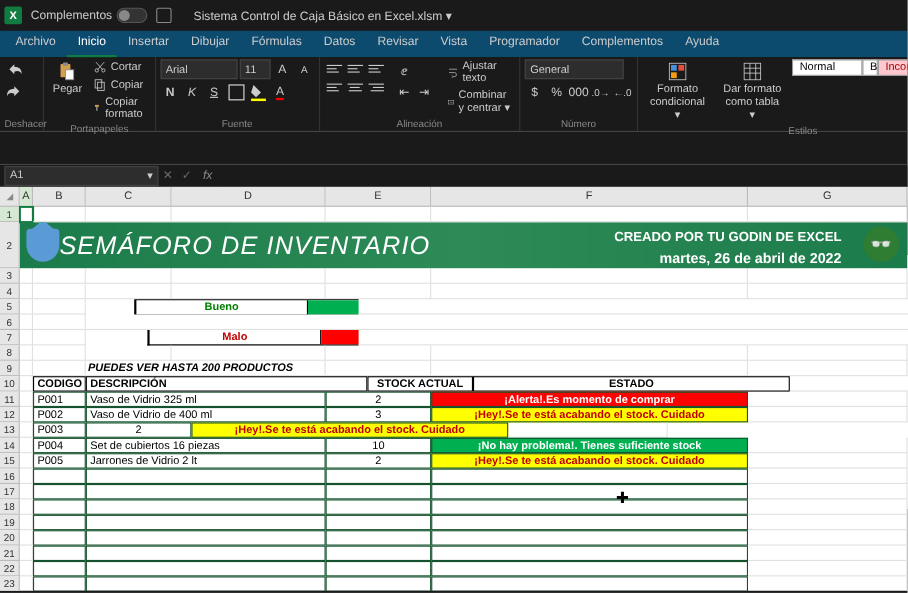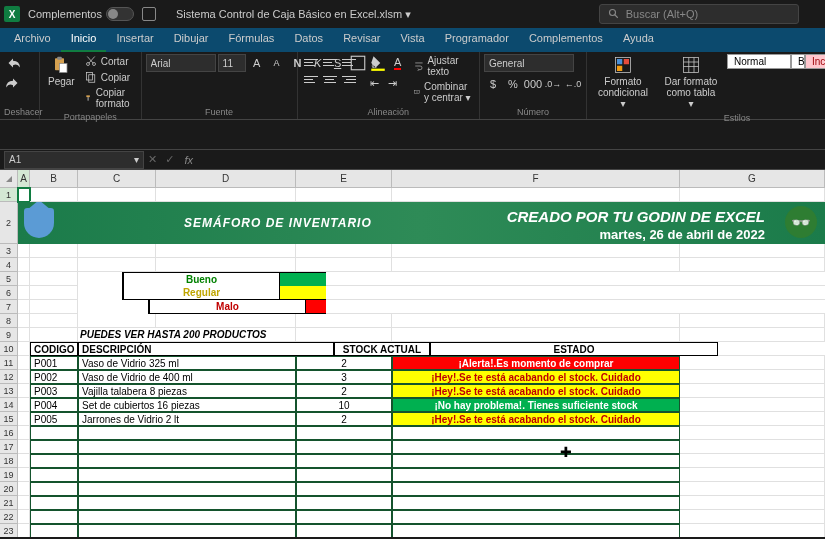--- a/index.html
+++ b/index.html
@@ -80,22 +80,22 @@
 .cC { width: 78px; min-width: 78px; }
 .cD { width: 140px; min-width: 140px; }
 .cE { width: 96px; min-width: 96px; }
 .cF { width: 288px; min-width: 288px; }
 .cG { width: 145px; min-width: 145px; }
 
 
 .banner { background: linear-gradient(90deg, #1b7b4a, #2e8b57, #1b7b4a); color: #fff; height: 42px; display: flex; align-items: center; width: 100%; position: relative; }
 .home-icon { width: 30px; height: 30px; background: #5b9bd5; border-radius: 4px 4px 18px 18px; margin-left: 6px; position: relative; }
 .home-icon::before { content: ""; position: absolute; top: -8px; left: 3px; border-left: 12px solid transparent; border-right: 12px solid transparent; border-bottom: 10px solid #5b9bd5; }
-.banner-title { font-size: 12px; font-weight: bold; font-style: italic; margin-left: 130px; letter-spacing: 1px; }
-.banner-credit { position: absolute; right: 60px; top: 6px; font-size: 15px; font-weight: bold; font-style: italic; }
+.banner-title { font-size: 23px; font-weight: normal; font-style: italic; letter-spacing: 1px; }
+.banner-credit { position: absolute; right: 60px; top: 6px; font-size: 12px; font-weight: bold; }
 .banner-date { position: absolute; right: 60px; bottom: 2px; font-size: 13px; font-weight: bold; }
 .face-icon { position: absolute; right: 8px; top: 4px; width: 32px; height: 32px; background: #2e7d32; border-radius: 50%; display: flex; align-items: center; justify-content: center; }
 .face-icon::before { content: "👓"; font-size: 16px; filter: grayscale(1) brightness(2); }
 .legend-row { display: flex; }
 .legend-label { width: 156px; text-align: center; font-size: 10px; font-weight: bold; padding: 1px 0; border-right: 1px solid #000; }
 .legend-color { width: 92px; }
 .lg-green { color: #008000; } .lc-green { background: #00b050; }
 .lg-yellow { color: #bfa500; } .lc-yellow { background: #ffff00; }
 .lg-red { color: #c00000; } .lc-red { background: #ff0000; }
 
@@ -114,27 +114,20 @@
 <body>
 
 <div class="titlebar">
   <div class="excel-icon">X</div>
   <div class="autosave">
     <span>Complementos</span>
     <div class="toggle"></div>
   </div>
   <div class="save-icon"></div>
   <span class="filename">Sistema Control de Caja Básico en Excel.xlsm ▾</span>
-  <div class="search-box">
-    <svg viewBox="0 0 16 16">
-        <circle cx="6" cy="6" r="4" fill="none" stroke="#888" stroke-width="1.5"></circle>
-        <line x1="9" y1="9" x2="13" y2="13" stroke="#888" stroke-width="1.5"></line>
-      </svg>
-    <span>Buscar (Alt+Q)</span>
-  </div>
 </div>
 
 <div class="tabs" id="tabs-container">
     <div class="tab">Archivo</div>
     <div class="tab active">Inicio</div>
     <div class="tab">Insertar</div>
     <div class="tab">Dibujar</div>
     <div class="tab">Fórmulas</div>
     <div class="tab">Datos</div>
     <div class="tab">Revisar</div>
@@ -196,21 +189,21 @@
               <rect x="6" y="6" width="2" height="8" fill="#ccc"></rect>
             </svg>
             <span>Copiar formato</span>
           </div>
       </div>
     </div>
     <div class="ribbon-group-label">Portapapeles</div>
   </div>
 
   <div class="ribbon-group" style="width:156px">
-    <div class="ribbon-content" style="flex-direction:row; gap:3px">
+    <div class="ribbon-content" style="flex-direction:column; gap:3px">
       <div class="font-row">
         <input class="font-name" value="Arial" style="">
         <input class="font-size" value="11" style="">
         <div class="fmt-btn">A</div>
         <div class="fmt-btn" style="font-size:9px">A</div>
       </div>
       <div class="font-row">
         <div class="fmt-btn bold">N</div>
         <div class="fmt-btn italic">K</div>
         <div class="fmt-btn underline">S</div>
@@ -442,33 +435,27 @@
             <div class="legend-row" style="border-top:2px solid #000;border-bottom:1px solid #000;border-left:2px solid #000;border-right:2px solid #000;margin-left:44px">
     <div class="legend-label lg-green">Bueno</div>
     <div class="legend-color lc-green"></div>
   </div>
           </div>
           <div class="cell" style="flex: 1 1 0%;"></div>
         </div>
         <div class="cell-row">
           <div class="cell cA"></div>
           <div class="cell cB"></div>
+          <div class="cell" style="flex: 1 1 0%;"></div>
+        </div>
+        <div class="cell-row">
+          <div class="cell cA"></div>
+          <div class="cell cB"></div>
           <div class="cell" style="width: 248px; padding: 0px; border: none;">
-            <div class="legend-row" style="border-bottom:1px solid #000;border-left:2px solid #000;border-right:2px solid #000;margin-left:44px">
-    <div class="legend-label lg-yellow">Regular</div>
-    <div class="legend-color lc-yellow"></div>
-  </div>
-          </div>
-          <div class="cell" style="flex: 1 1 0%;"></div>
-        </div>
-        <div class="cell-row">
-          <div class="cell cA"></div>
-          <div class="cell cB"></div>
-          <div class="cell" style="width: 248px; padding: 0px; border: none;">
-            <div class="legend-row" style="border-bottom:2px solid #000;border-left:2px solid #000;border-right:8px solid #a21caf;margin-left:70px">
+            <div class="legend-row" style="border-bottom:2px solid #000;border-left:2px solid #000;border-right:8px solid #a21caf;margin-left:56px">
     <div class="legend-label lg-red">Malo</div>
     <div class="legend-color lc-red"></div>
   </div>
           </div>
           <div class="cell" style="flex: 1 1 0%;"></div>
         </div>
         <div class="cell-row">
           <div class="cell cA"></div>
           <div class="cell cB"></div>
           <div class="cell cC"></div>
@@ -505,21 +492,20 @@
           <div class="cell cA"></div>
           <div class="cell cB data-cell">P002</div>
           <div class="cell cC data-cell" style="width: 218px;">Vaso de Vidrio de 400 ml</div>
           <div class="cell cE data-cell center">3</div>
           <div class="cell cF data-cell st-yellow">¡Hey!.Se te está acabando el stock. Cuidado</div>
           <div class="cell cG"></div>
         </div>
         <div class="cell-row">
           <div class="cell cA"></div>
           <div class="cell cB data-cell">P003</div>
-          <div class="cell cC data-cell" style="width: 218px;">Vajilla talabera 8 piezas</div>
           <div class="cell cE data-cell center">2</div>
           <div class="cell cF data-cell st-yellow">¡Hey!.Se te está acabando el stock. Cuidado</div>
           <div class="cell cG"></div>
         </div>
         <div class="cell-row">
           <div class="cell cA"></div>
           <div class="cell cB data-cell">P004</div>
           <div class="cell cC data-cell" style="width: 218px;">Set de cubiertos 16 piezas</div>
           <div class="cell cE data-cell center">10</div>
           <div class="cell cF data-cell st-green">¡No hay problema!. Tienes suficiente stock</div>

